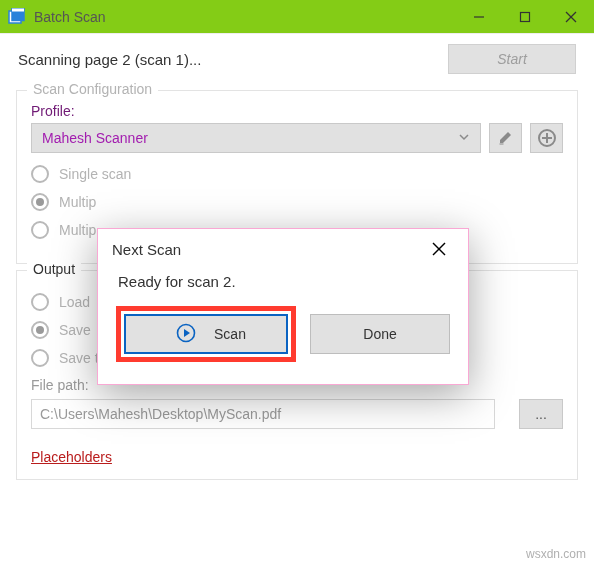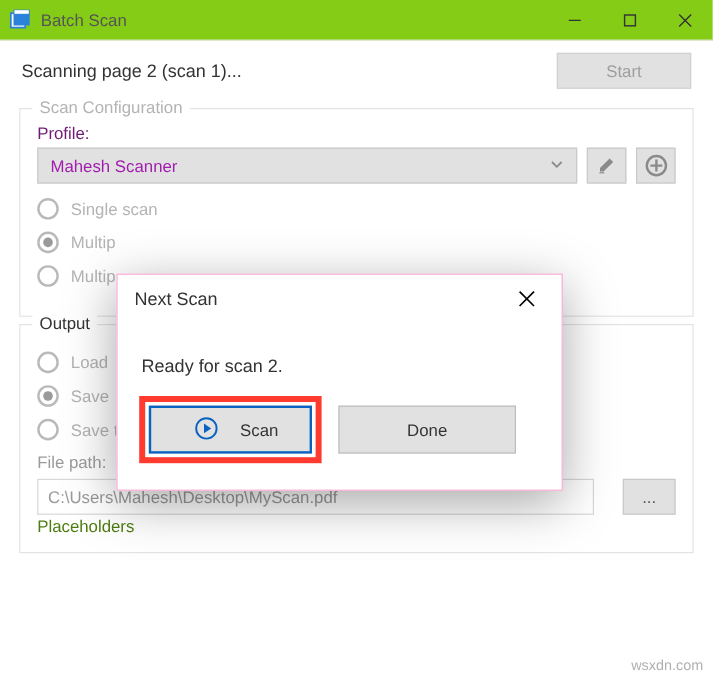--- a/index.html
+++ b/index.html
@@ -8,21 +8,21 @@
 
 .titlebar { height: 34px; background: #84cc16; display: flex; align-items: center; padding-left: 8px; color: #555; border-bottom: 1px solid #eee; }
 .titlebar .title { margin-left: 8px; font-size: 14px; color: #555; }
 .titlebar .spacer { flex: 1; }
 .titlebar .winbtn { width: 46px; height: 34px; display: flex; align-items: center; justify-content: center; color: #555; }
 .titlebar .winbtn svg { stroke: #333; }
 
 
 .statusbar { height: 50px; display: flex; align-items: center; padding: 0 18px; }
 .statusbar .statustext { font-size: 15px; color: #333; flex: 1; }
-.statusbar .btn { width: 112px; height: 30px; display: flex; align-items: center; justify-content: center; font-size: 14px; margin-left: 12px; }
+.statusbar .btn { width: 128px; height: 30px; display: flex; align-items: center; justify-content: center; font-size: 14px; margin-left: 12px; font-style: italic; }
 .statusbar .btn.disabled { background: #e1e1e1; color: #9e9e9e; border: 1px solid #d0d0d0; }
 .statusbar .btn.cancel { background: #e1e1e1; color: #000; border: 2px solid #0a63c2; }
 
 
 .fieldset { border: 1px solid #e3e3e3; margin: 6px 16px; padding: 12px 14px 14px 14px; position: relative; }
 .fieldset.config { top: 0; }
 .fieldset .legend { position: absolute; top: -10px; left: 10px; background: #fff; padding: 0 6px; color: #b3b3b3; font-size: 14px; }
 .fieldset.output .legend { color: #333; }
 
 
@@ -37,33 +37,33 @@
 
 .radio-row { display: flex; align-items: center; margin: 10px 0; color: #b3b3b3; }
 .radio-row .radio { width: 18px; height: 18px; border: 2px solid #b9b9b9; border-radius: 50%; margin-right: 10px; position: relative; }
 .radio-row.selected .radio::after { content: ""; position: absolute; top: 3px; left: 3px; width: 8px; height: 8px; background: #9a9a9a; border-radius: 50%; }
 
 
 .path-row { display: flex; gap: 24px; align-items: center; margin-top: 6px; }
 .path-input { flex: 1; height: 30px; border: 1px solid #d8d8d8; background: #fff; color: #9a9a9a; padding: 0 8px; display: flex; align-items: center; }
 .browse-btn { width: 44px; height: 30px; background: #e1e1e1; border: 1px solid #c9c9c9; display: flex; align-items: center; justify-content: center; color: #555; }
 
-.placeholders { margin-top: 1px; color: #4d7c0f; }
+.placeholders { margin-top: 20px; color: #b91c1c; text-decoration: underline; }
 
 
 .modal { position: absolute; left: 97px; top: 228px; width: 372px; background: #fff; box-shadow: 0 10px 40px rgba(0,0,0,.35); border: 1px solid #f9a8d4; }
 .modal .mhead { height: 40px; display: flex; align-items: center; padding: 0 14px; }
 .modal .mhead .mtitle { font-size: 15px; color: #333; flex: 1; }
 .modal .mhead .xbtn { width: 30px; height: 30px; display: flex; align-items: center; justify-content: center; }
 .modal .mbody { padding: 4px 18px 22px 18px; }
-.modal .mmsg { font-size: 15px; color: #333; margin-bottom: 16px; padding-left: 2px; margin-top: 24px; }
+.modal .mmsg { font-size: 15px; color: #333; margin-bottom: 16px; padding-left: 2px; }
 .modal .mbtns { display: flex; gap: 14px; align-items: center; }
 .modal .mbtn { height: 40px; display: flex; align-items: center; justify-content: center; font-size: 15px; }
 .highlight-frame { border: 5px solid #ff3b2f; padding: 3px; }
-.modal .mbtn.scan { width: 136px; border: 2px solid #0a63c2; background: #e1e1e1; gap: 18px; padding-left: 10px; }
+.modal .mbtn.scan { width: 164px; border: 2px solid #0a63c2; background: #e1e1e1; gap: 18px; padding-left: 10px; }
 .modal .mbtn.done { width: 148px; border: 1px solid #bdbdbd; background: #e1e1e1; }
 
 .logo-icon { width:18px; height:18px; }
 
 .watermark { position: absolute; bottom: 4px; right: 8px; color: #b0b0b0; font-size: 12px; }
 </style>
 </head>
 <body>
 
 <div class="titlebar">

